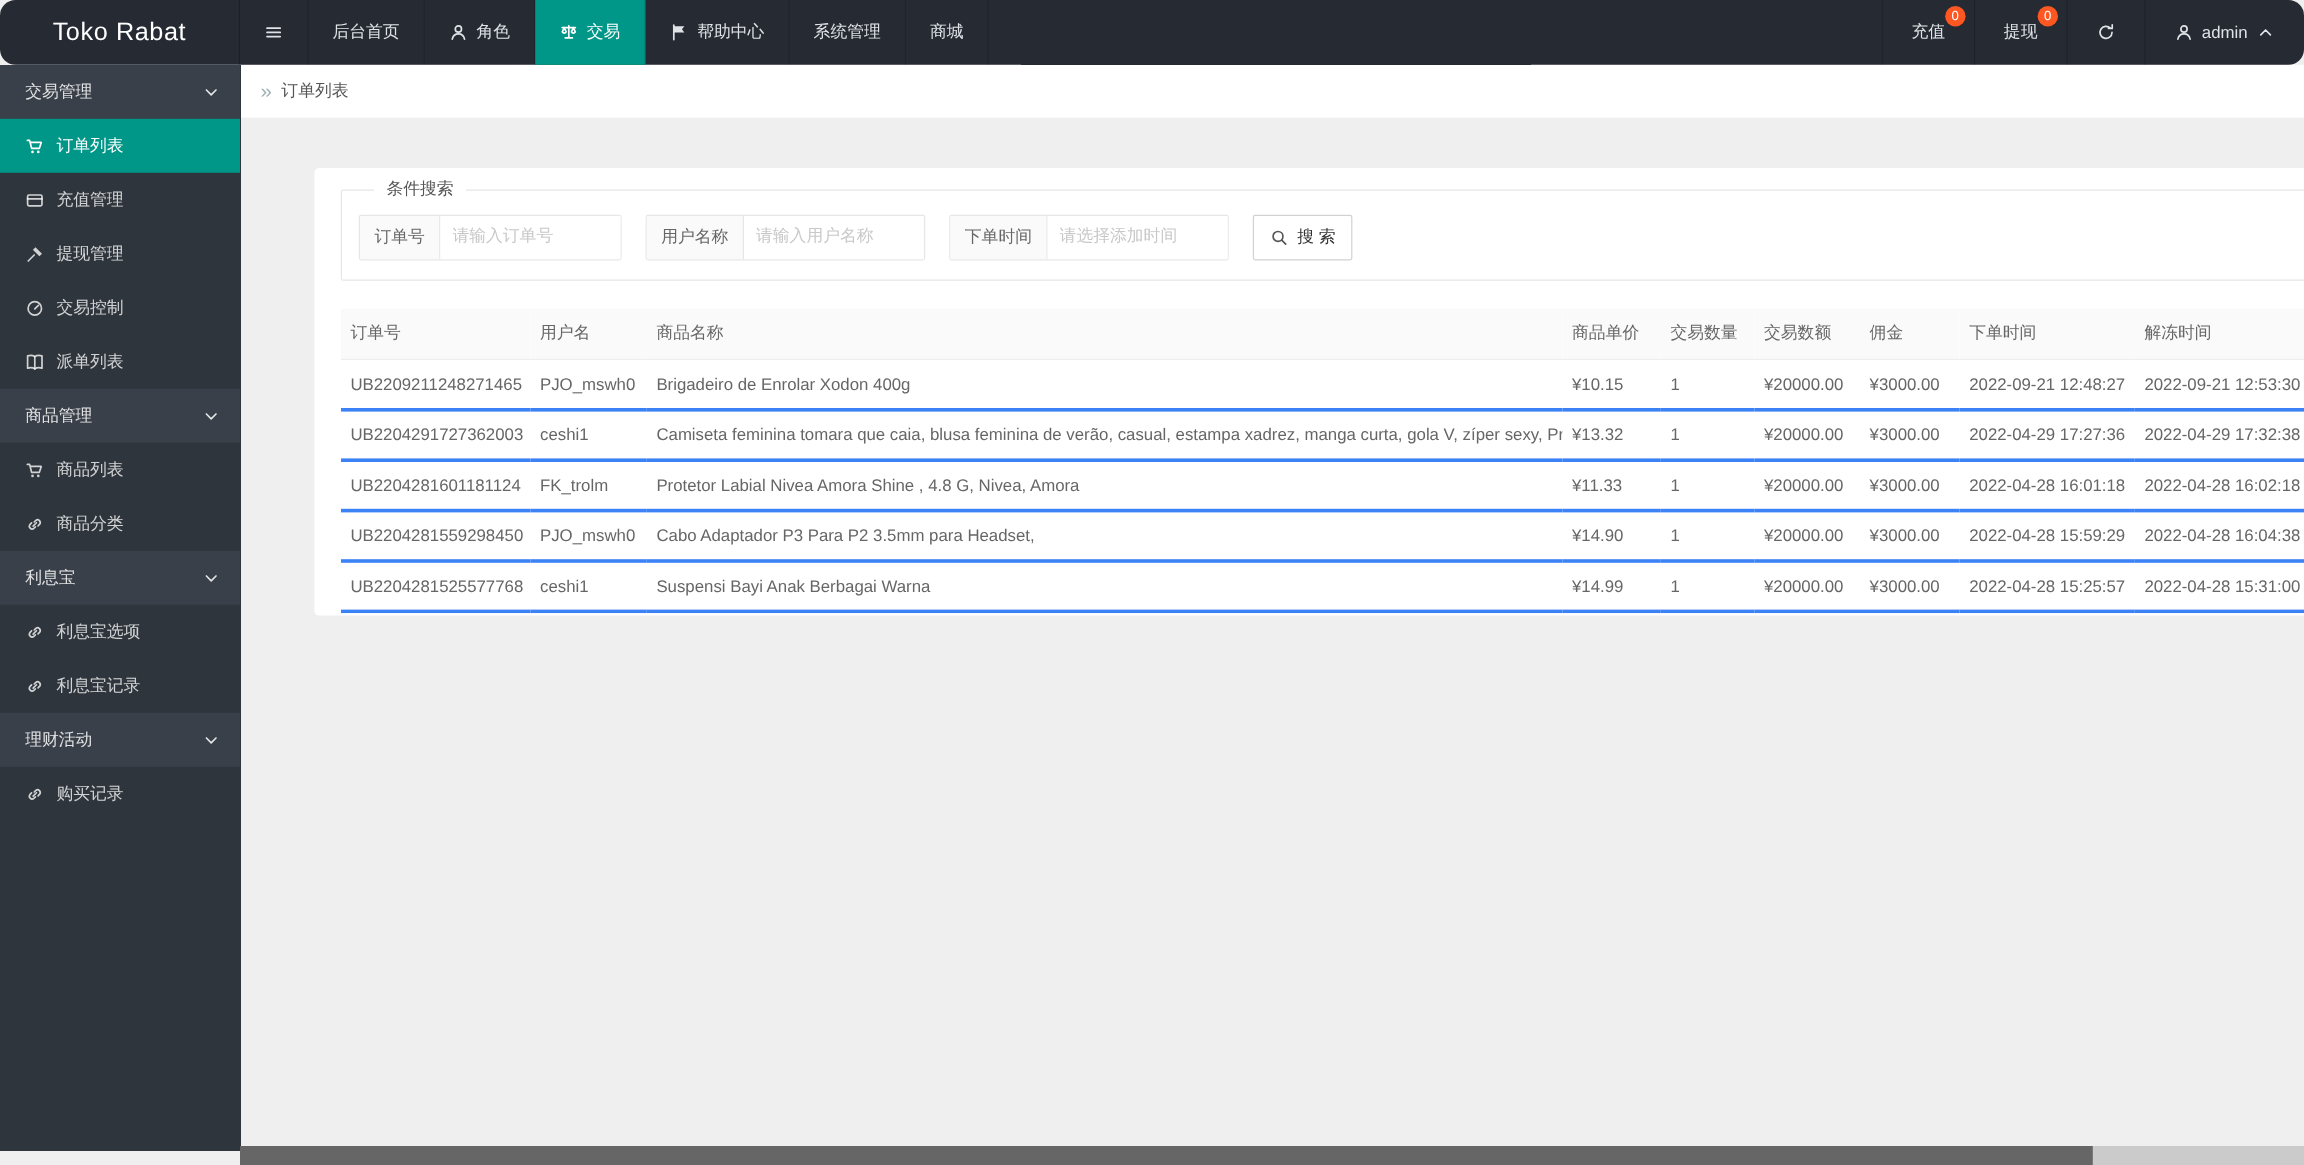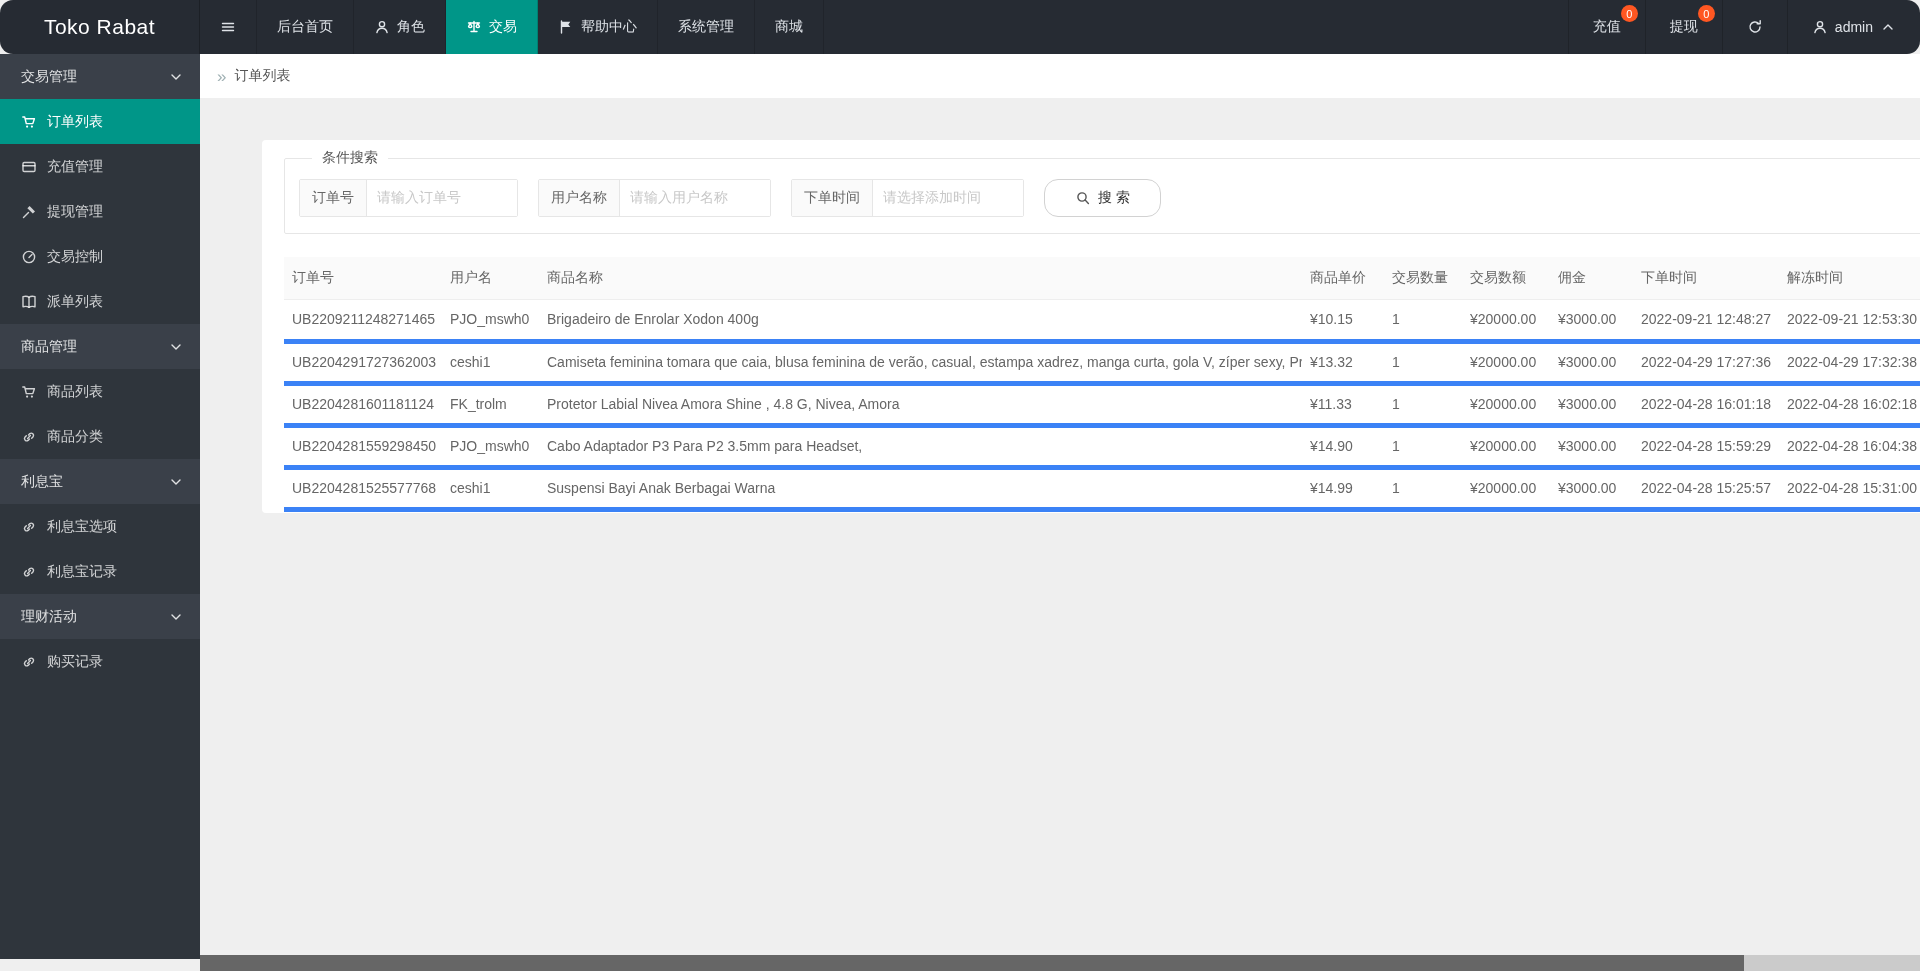--- a/index.html
+++ b/index.html
@@ -61,34 +61,34 @@
   fieldset.search-fs legend { margin-left:13px; padding:0 10px; color:#555; font-size:14px; }
   .search-row { display:flex; align-items:center; gap:20px; }
   .input-group { display:flex; height:38px; border:1px solid #e6e6e6; border-radius:2px; background:#fff; }
   .addon {
     display:flex; align-items:center; padding:0 12px; background:#fafafa;
     border-right:1px solid #e6e6e6; color:#666; white-space:nowrap;
   }
   .input-group input { border:none; outline:none; width:150px; padding:0 10px; font-size:14px; color:#a21caf; font-family:Liberation Mono, monospace; }
   .input-group input::placeholder { color:#c8c8c8; }
   .search-btn {
-    height:38px; display:flex; align-items:center; gap:7px; padding:0 30px;
-    background:#fff; border:1px solid #d2d2d2; border-radius:14px; color:#333;
+    height:38px; display:flex; align-items:center; gap:7px; padding:0 13px;
+    background:#fff; border:1px solid #d2d2d2; border-radius:2px; color:#333;
     font-size:14px; cursor:pointer; font-family:inherit;
   }
   .search-btn svg { stroke:#555; }
 
   .table-wrap { margin-top:23px; overflow:hidden; }
   table { border-collapse:collapse; table-layout:fixed; width:1762px; font-size:14px; color:#666; }
   thead th {
     background:#fafafa; font-weight:normal; text-align:left; height:42px; padding:0 8px;
     border-bottom:1px solid #eee; color:#666; white-space:nowrap; overflow:hidden;
   }
   tbody td {
-    height:42px; padding:0 8px; border-bottom:5px solid #3b82f6;
+    height:42px; padding:0 8px; border-bottom:3px solid #3b82f6;
     white-space:nowrap; overflow:hidden; background:#fff;
   }
 
   
   .hscrollbar { position:fixed; left:200px; right:0; bottom:0; height:16px; background:#cbcbcb; z-index:30; }
   .hscroll-thumb { position:absolute; left:0; top:0; height:16px; width:1544px; background:#666; }
 </style>
 </head>
 <body>
 

